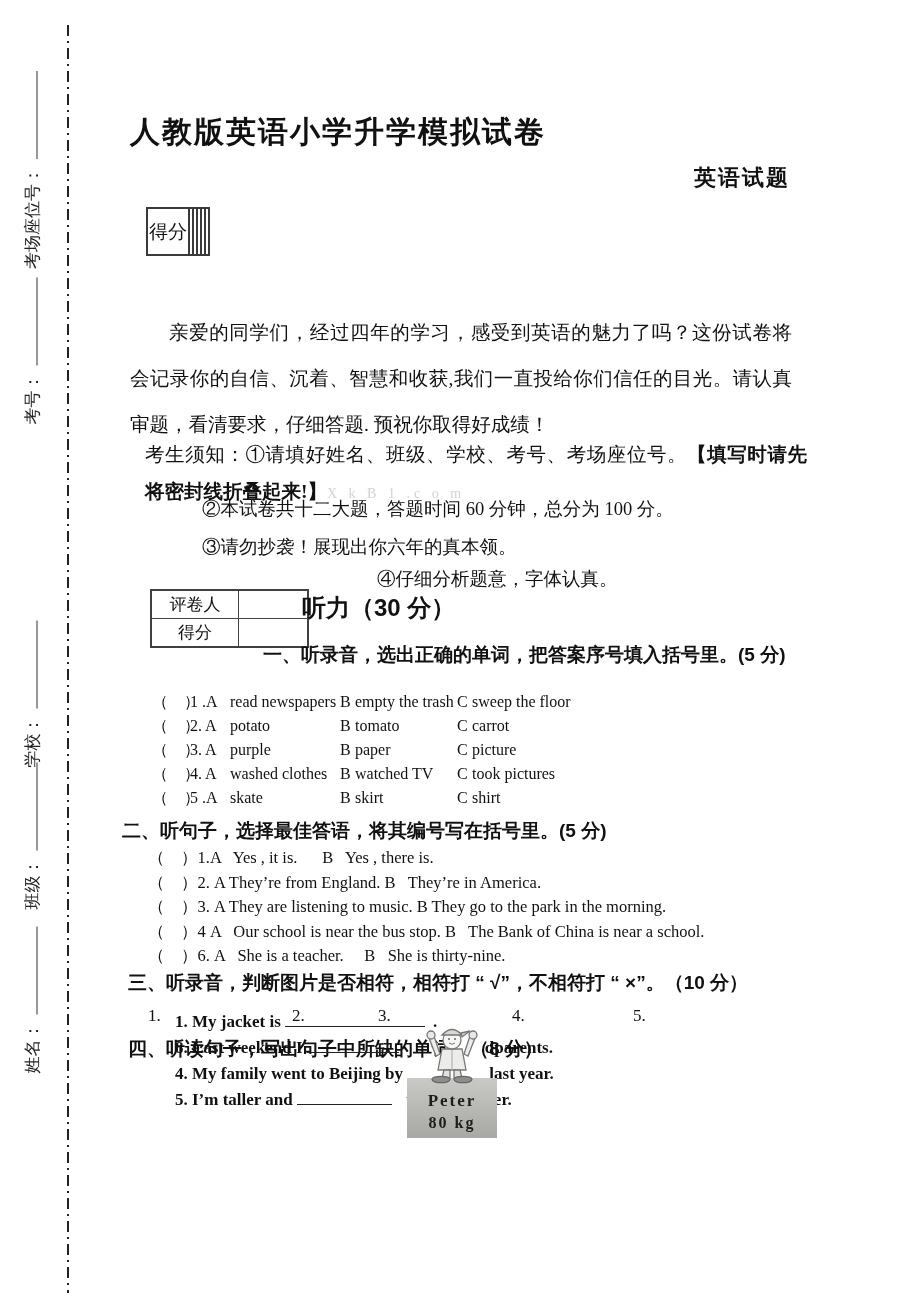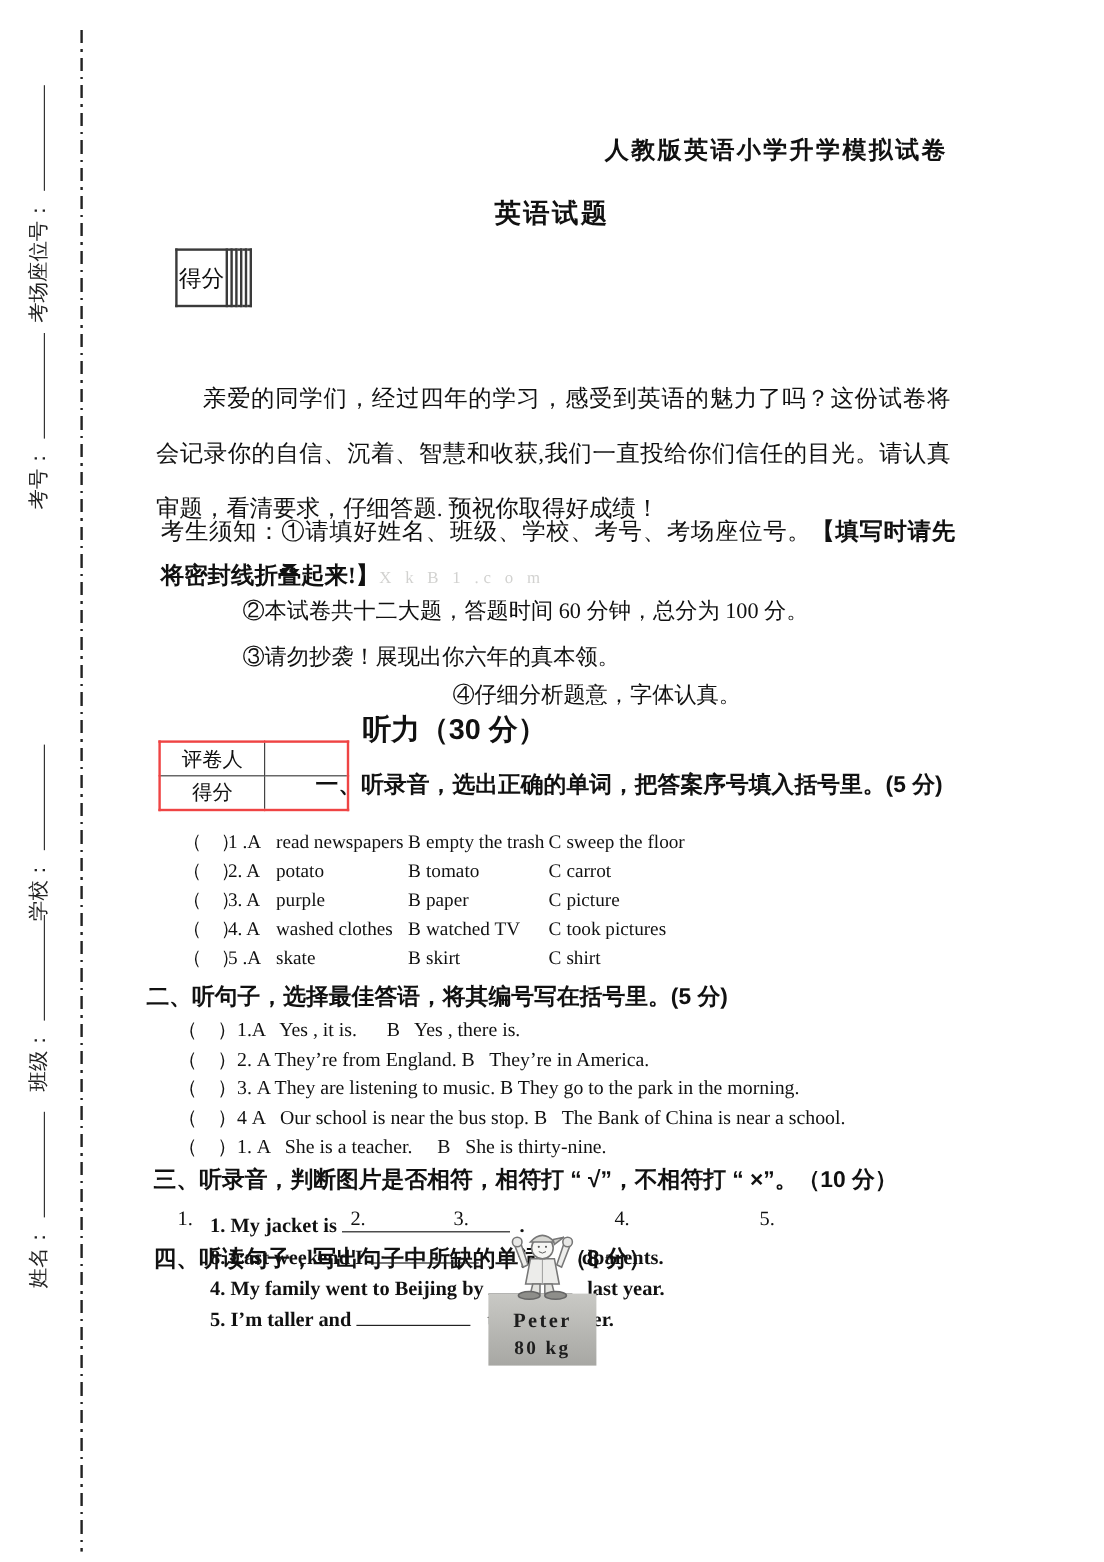--- a/index.html
+++ b/index.html
@@ -14,39 +14,39 @@
   }
   .seal-field{
     position:absolute;left:32px;display:flex;align-items:baseline;gap:8px;
     transform:translate(-50%,-50%) rotate(-90deg);white-space:nowrap;
     font-size:17px;color:#222;
   }
   .seal-blank{display:inline-block;width:88px;height:14px;border-bottom:1.6px solid #333;}
   
   .content{position:absolute;left:130px;top:0;width:662px;}
   .abs{position:absolute;}
-  .doc-title{left:0;top:112px;width:660px;text-align:right;font-size:20px;font-weight:bold;letter-spacing:2px;}
-  .doc-subtitle{left:0;top:163px;width:660px;text-align:center;font-size:22px;font-weight:bold;letter-spacing:2px;}
+  .doc-title{left:0;top:112px;width:660px;text-align:left;font-size:30px;font-weight:bold;letter-spacing:2px;}
+  .doc-subtitle{left:0;top:163px;width:660px;text-align:right;font-size:22px;font-weight:bold;letter-spacing:2px;}
   
   .score-table{left:16px;top:207px;border-collapse:collapse;table-layout:fixed;}
   .score-table td{border:2px solid #3a3a3a;text-align:center;vertical-align:middle;font-size:21px;}
   .score-table tr:first-child td{height:48px;}
   .score-table tr:last-child td{height:43px;}
   .score-table td.small{font-size:19px;}
   
   .intro{left:0;top:310px;width:662px;font-size:19.5px;line-height:46px;text-align:justify;text-indent:2em;}
   .notice1{left:0;top:421px;width:662px;font-size:19.5px;line-height:37px;text-align:justify;}
   .notice1 b{font-weight:bold;}
   .watermark{color:#d2d2d0;letter-spacing:4px;font-size:14px;}
   .note{font-size:18.5px;}
   .note2{left:72px;top:496px;}
   .note3{left:72px;top:534px;}
   .note4{left:247px;top:566px;text-align:right;}
   
-  .grader-table{left:2px;top:589px;border-collapse:collapse;border:2px solid #ef4444;margin-top:28px;}
+  .grader-table{left:20px;top:589px;border-collapse:collapse;border:2px solid #404040;}
   .grader-table td{border:1.5px solid #444;text-align:center;vertical-align:middle;font-size:17px;}
   .grader-table td:first-child{width:84px;}
   .grader-table td:last-child{width:66px;}
   .grader-table tr td{height:25px;}
   
   .hx{font-family:"Liberation Sans","DejaVu Sans",sans-serif;font-weight:bold;}
   .listening-title{left:172px;top:592px;font-size:24px;text-align:right;}
   .s1-heading{left:0;top:638px;width:662px;font-size:19px;line-height:33px;text-indent:133px;}
   .s1-items{left:22px;top:692px;font-size:16px;}
   .s1-row{display:grid;grid-template-columns:38px 40px 110px 15px 102px 15px auto;height:24px;align-items:baseline;}
@@ -105,21 +105,21 @@
         <td></td>
         <td></td>
         <td></td>
         <td></td>
       </tr>
     </tbody>
       </table>
 
     <p class="abs intro" style="margin:0">亲爱的同学们，经过四年的学习，感受到英语的魅力了吗？这份试卷将会记录你的自信、沉着、智慧和收获,我们一直投给你们信任的目光。请认真审题，看清要求，仔细答题. 预祝你取得好成绩！</p>
 
-    <p class="abs notice1" style="margin:4px"><span>考生须知：①请填好姓名、班级、学校、考号、考场座位号。</span><b>【填写时请先将密封线折叠起来!】</b><span class="watermark">X k B 1 .c o m</span></p>
+    <p class="abs notice1" style="margin:15px"><span>考生须知：①请填好姓名、班级、学校、考号、考场座位号。</span><b>【填写时请先将密封线折叠起来!】</b><span class="watermark">X k B 1 .c o m</span></p>
 
     <div class="abs note note2">②本试卷共十二大题，答题时间 60 分钟，总分为 100 分。</div>
     <div class="abs note note3">③请勿抄袭！展现出你六年的真本领。</div>
     <div class="abs note note4">④仔细分析题意，字体认真。</div>
 
     <table class="abs grader-table">
       <tbody>
           <tr>
         <td>评卷人</td>
         <td></td>
@@ -181,21 +181,21 @@
         <span>shirt</span>
       </div>
     </div>
 
     <div class="abs hx s2-heading">二、听句子，选择最佳答语，将其编号写在括号里。(5 分)</div>
     <div class="abs s2-items">
       <div class="s2-row"><span>（　）</span><span>1.A   Yes , it is.      B   Yes , there is.</span></div>
       <div class="s2-row"><span>（　）</span><span>2. A They’re from England. B   They’re in America.</span></div>
       <div class="s2-row"><span>（　）</span><span>3. A They are listening to music. B They go to the park in the morning.</span></div>
       <div class="s2-row"><span>（　）</span><span>4 A   Our school is near the bus stop. B   The Bank of China is near a school.</span></div>
-      <div class="s2-row"><span>（　）</span><span>1. A   She is a teacher.     B   She is thirty-nine.</span></div>
+      <div class="s2-row"><span>（　）</span><span>6. A   She is a teacher.     B   She is thirty-nine.</span></div>
     </div>
 
     <div class="abs hx s3-heading">三、听录音，判断图片是否相符，相符打 “  √”，不相符打 “  ×”。（10 分）</div>
     <div class="abs s3-numbers">
       <span style="left:18px">1.</span>
       <span style="left:162px">2.</span>
       <span style="left:248px">3.</span>
       <span style="left:382px">4.</span>
       <span style="left:503px">5.</span>
     </div>

